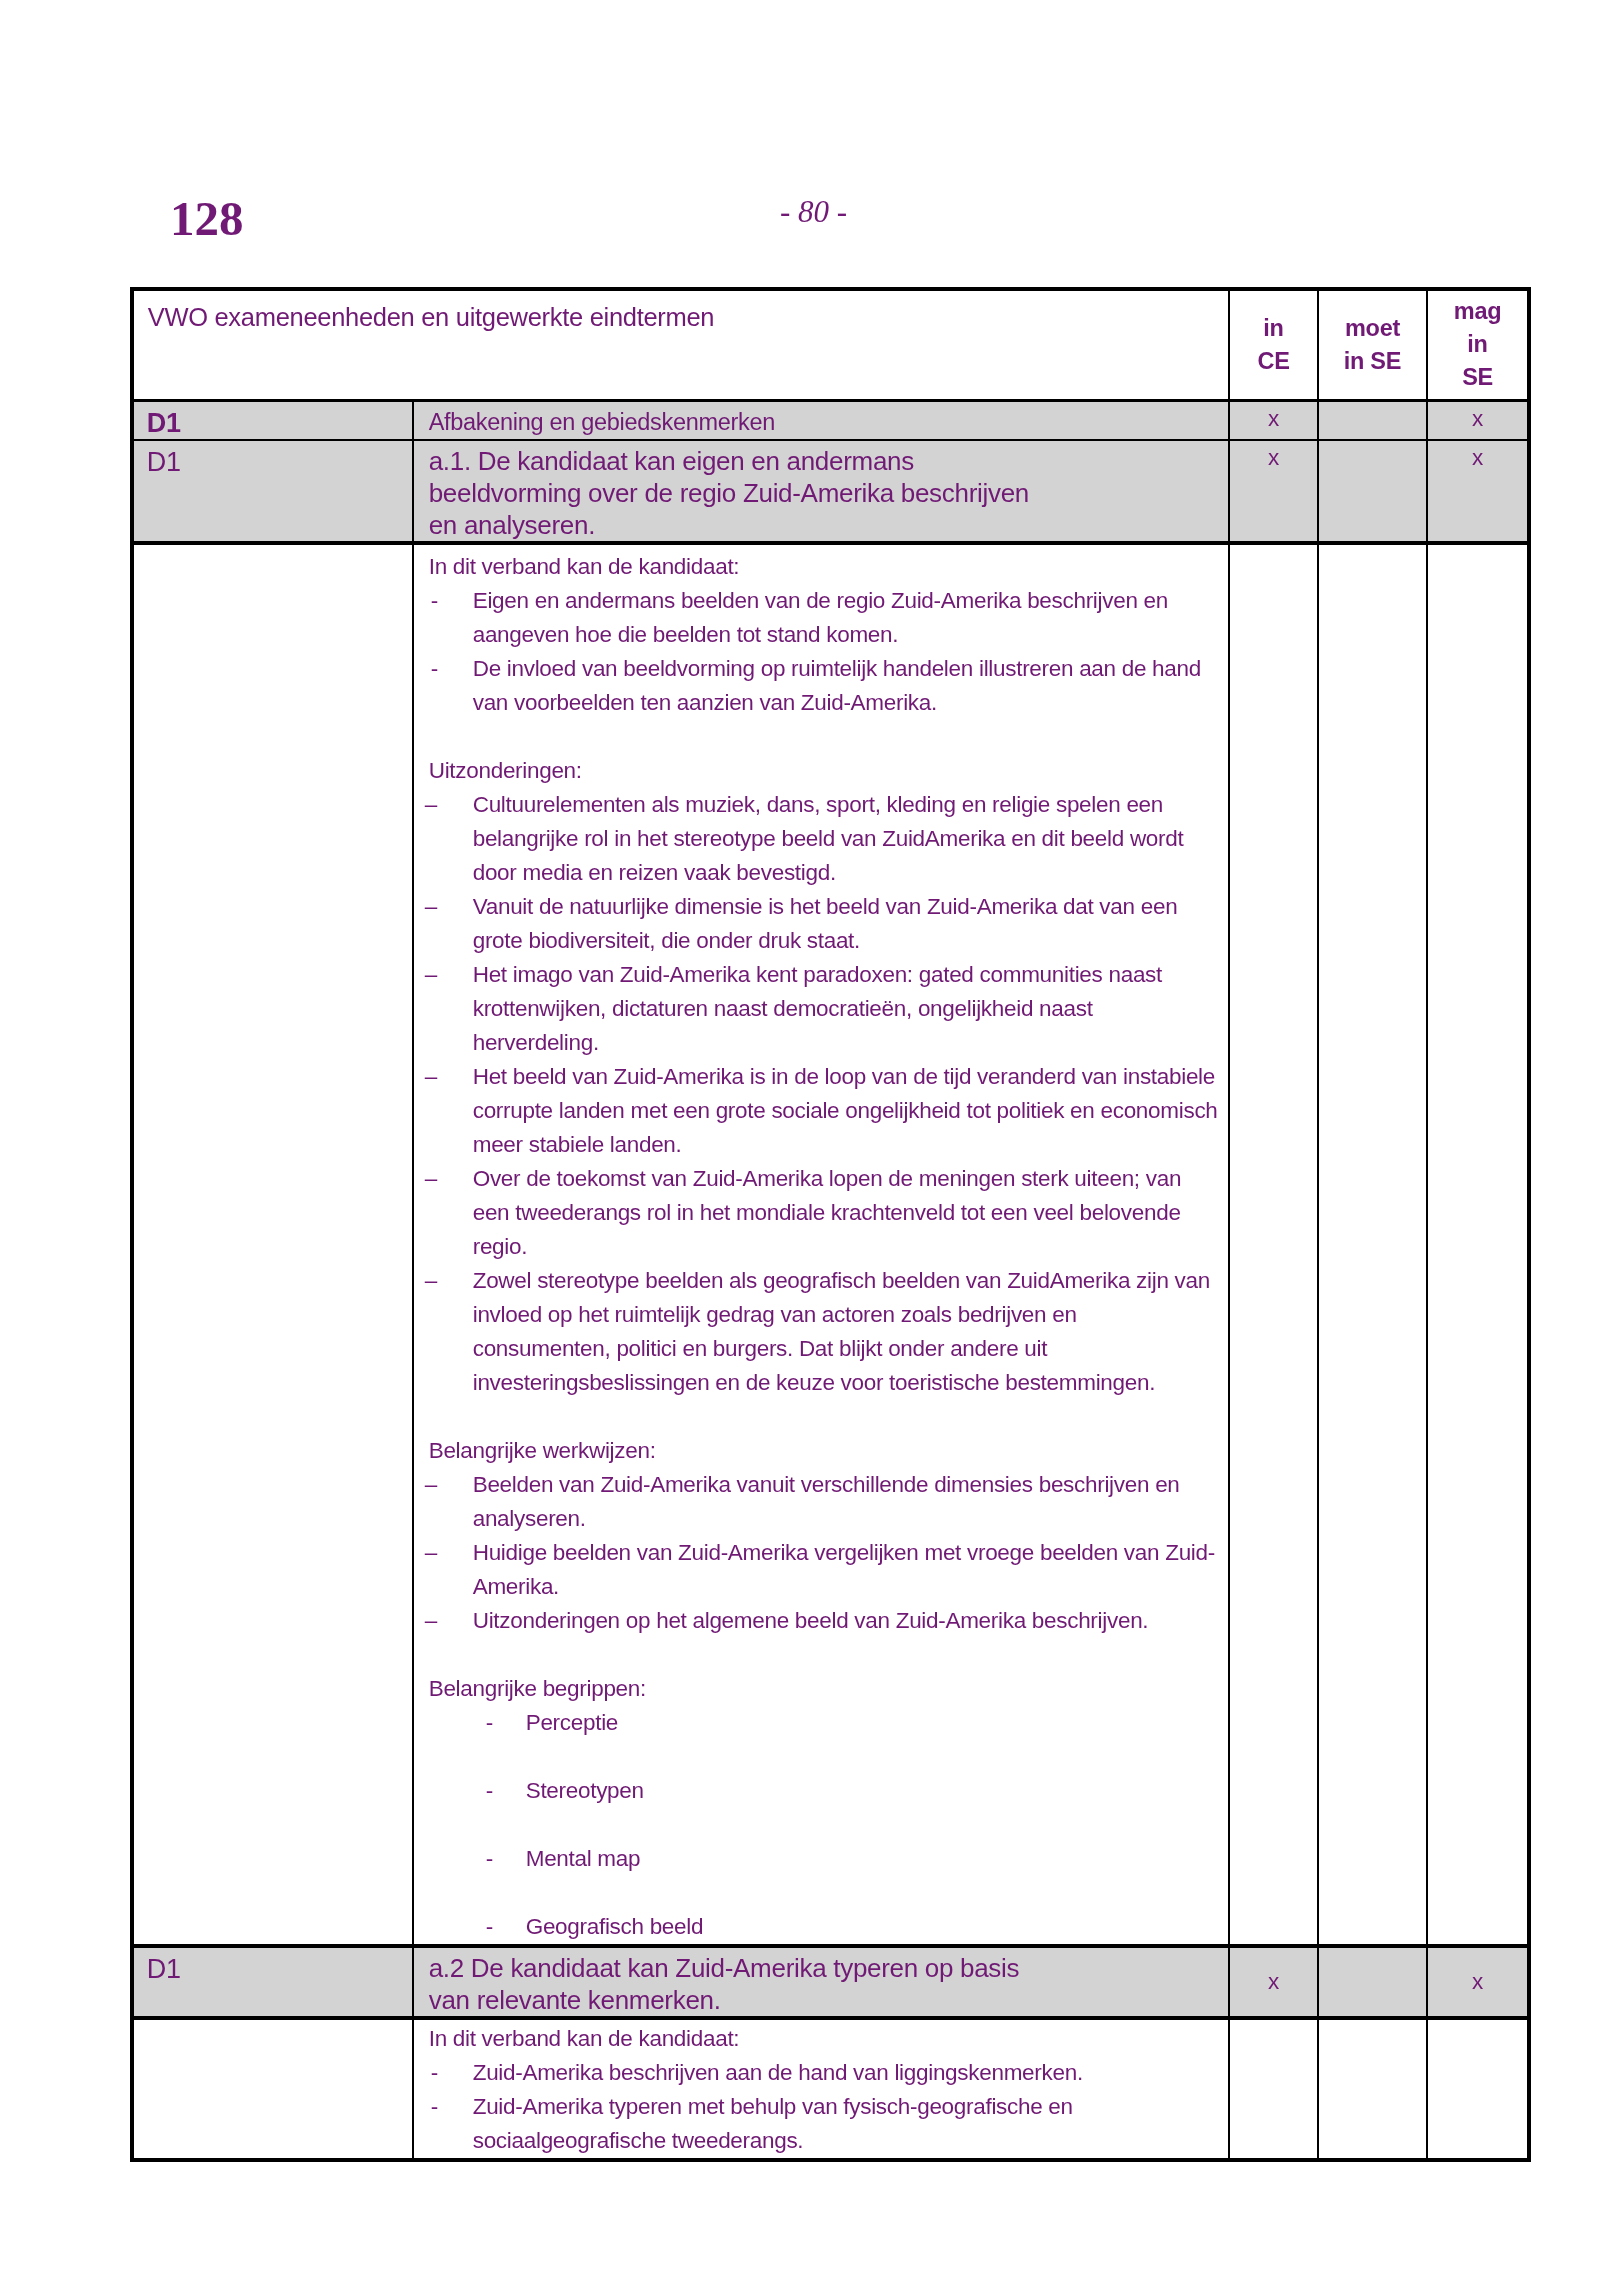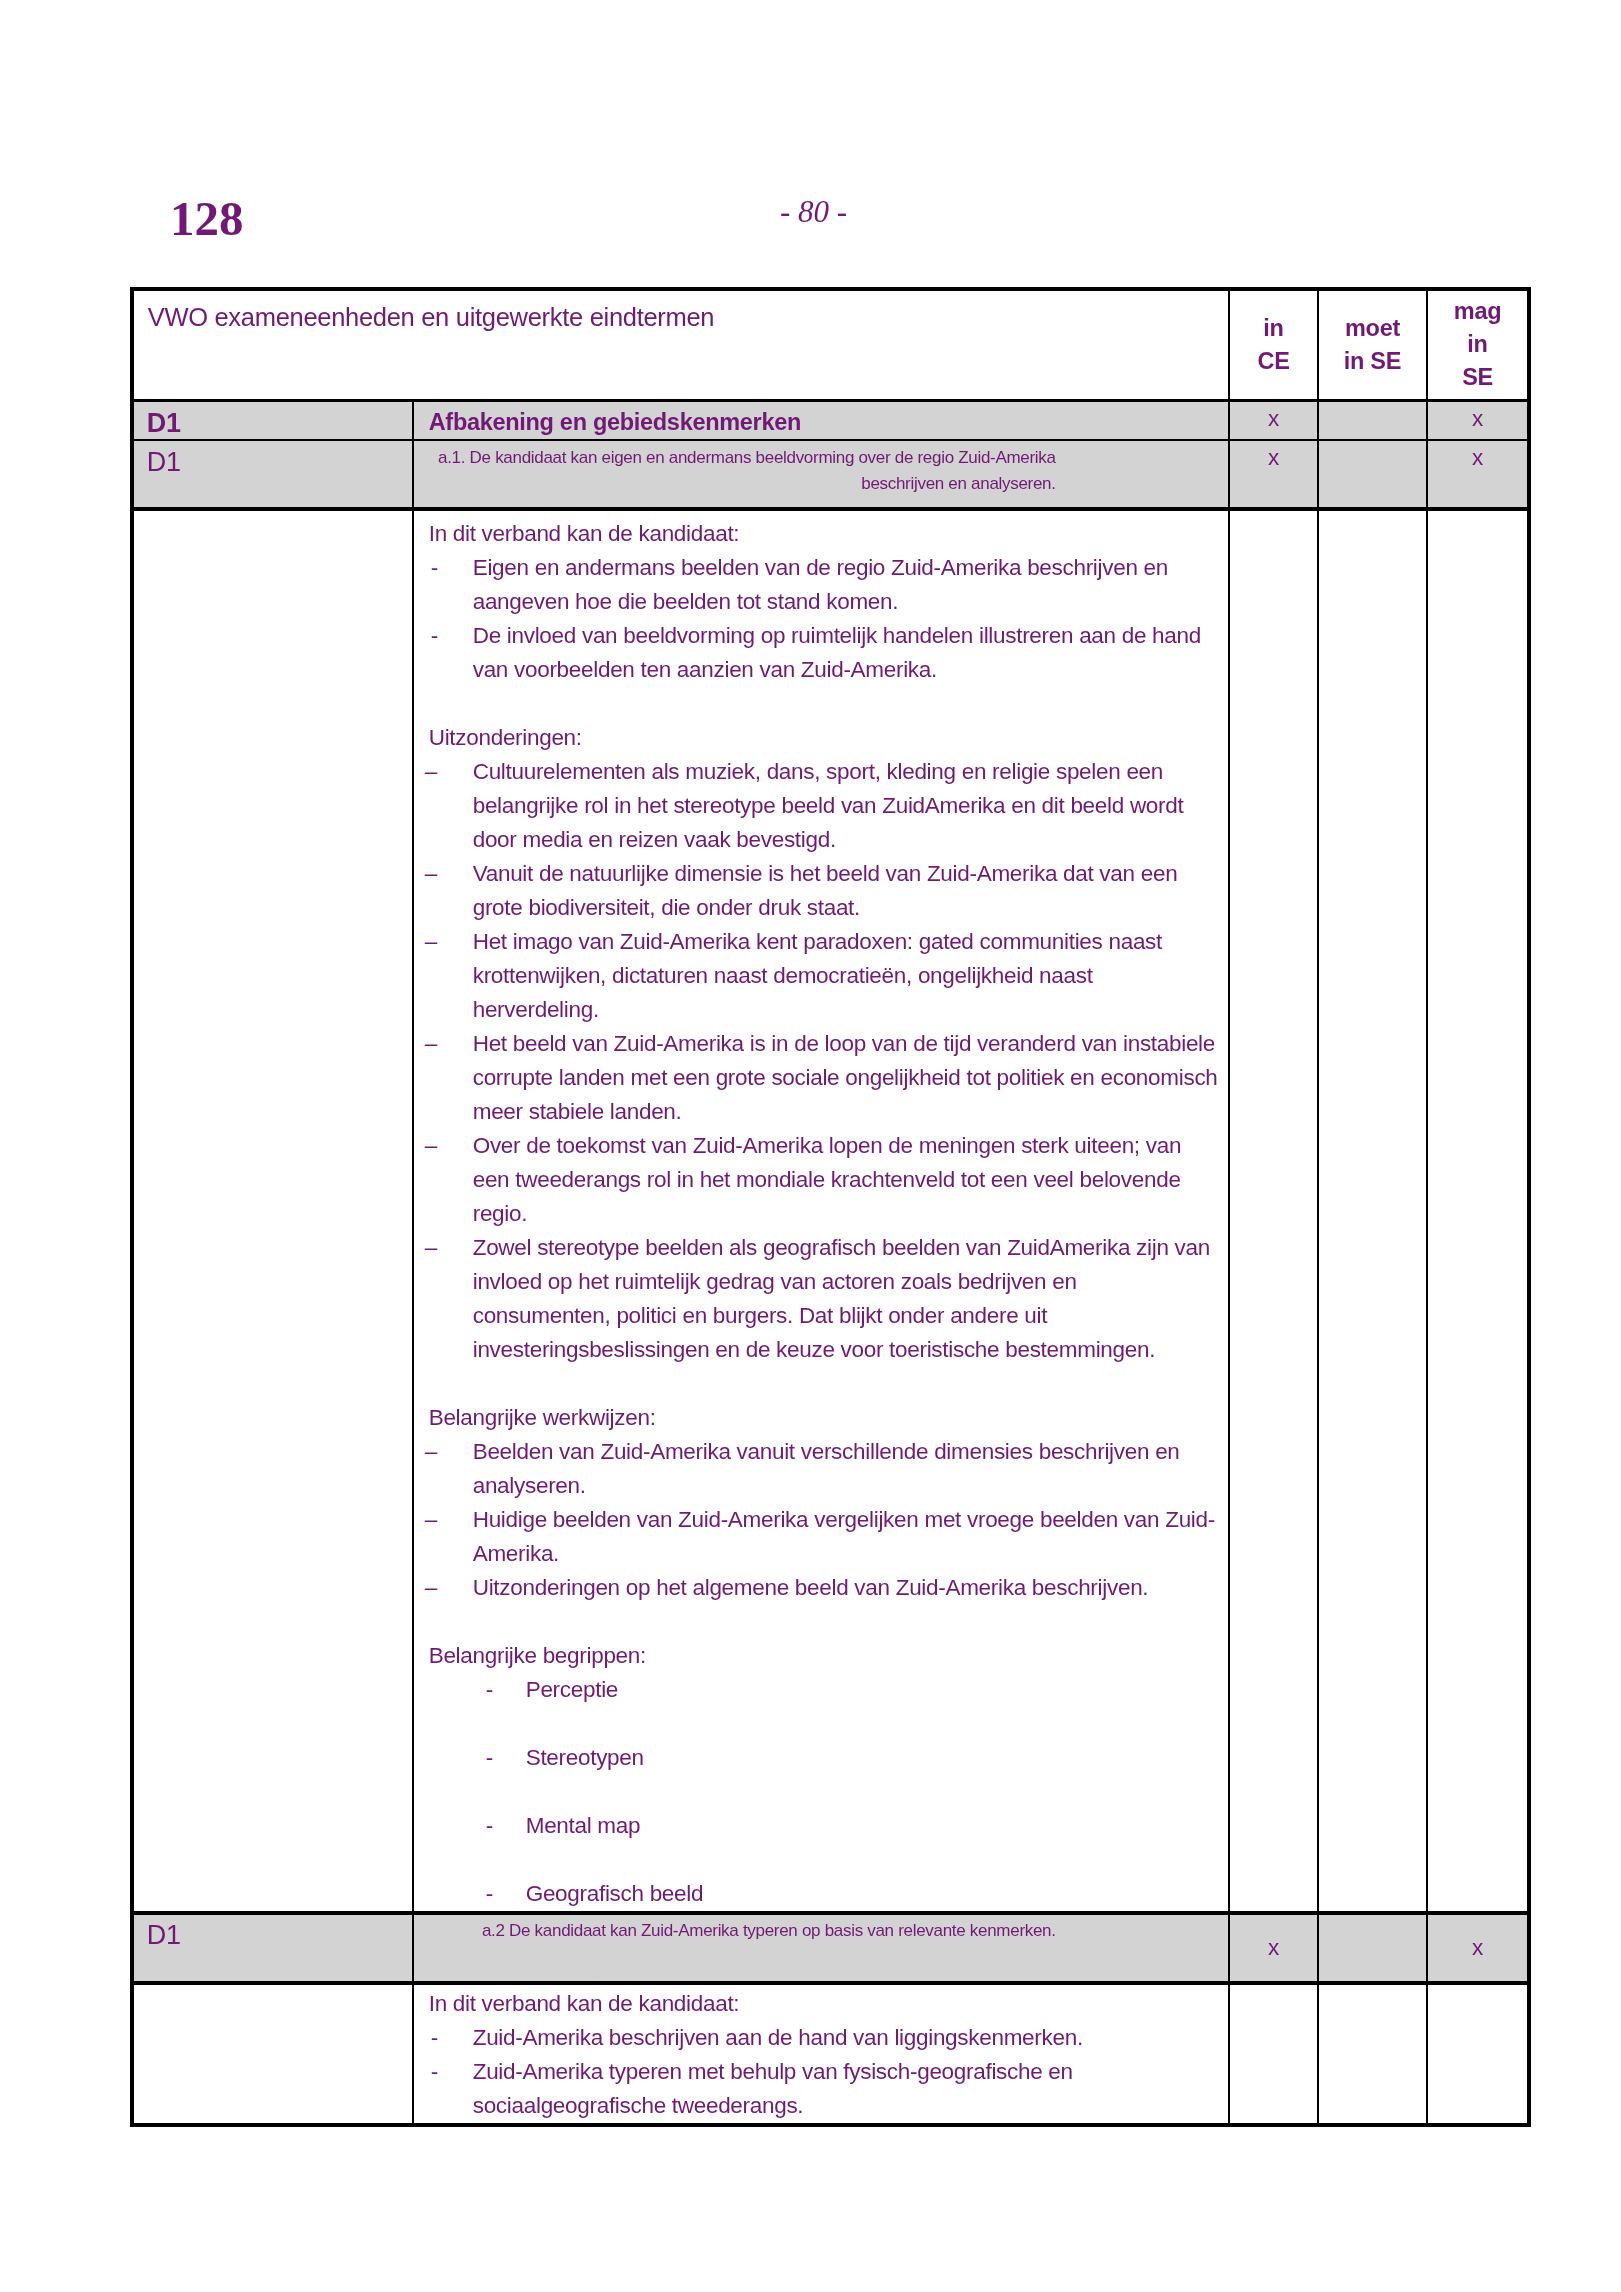--- a/index.html
+++ b/index.html
@@ -45,27 +45,26 @@
     font-weight:bold;font-size:23.5px;line-height:33px;
     text-align:center;vertical-align:middle;
     white-space:pre-line;padding:0 2px;
   }
   .code-cell{
     font-size:27px;line-height:32px;
     padding:4.9px 5.9px 0 12.7px;
   }
   .code-cell.bold{font-weight:bold;}
   .head-title{
-    font-weight:bold;font-size:23.5px;line-height:32px;
+    font-weight:normal;font-size:23.5px;line-height:32px;
     padding:3.9px 7.8px 0 14.7px;
   }
   .sub-title{
-    font-size:17px;line-height:26px;
+    font-size:26px;line-height:32px;
     padding:3.9px 7.8px 0 14.7px;
-    text-align:right;
   }
   .sub-title .wrapbox{max-width:627px;}
   .x-cell{
     font-size:22.5px;text-align:center;
     padding:3.9px 2px 0 2px;
   }
   .x-cell.middle{vertical-align:middle;padding:0 2px;}
   .detail-cell{
     font-size:22.5px;line-height:34px;
     padding:5.9px 7.8px 0 14.7px;

